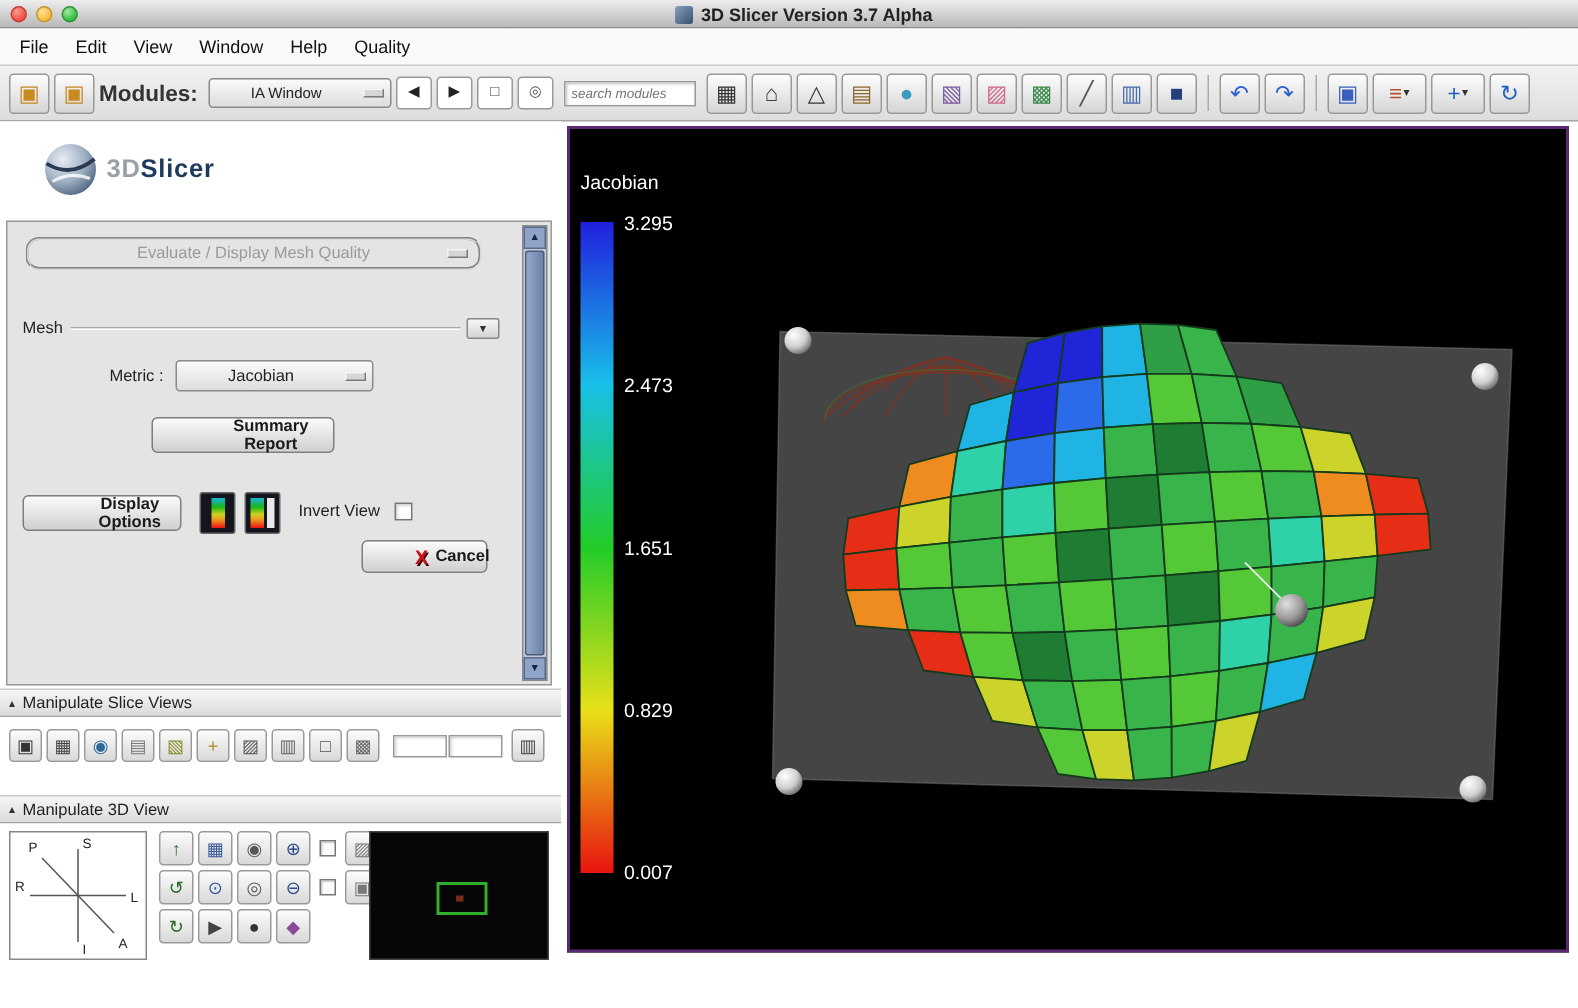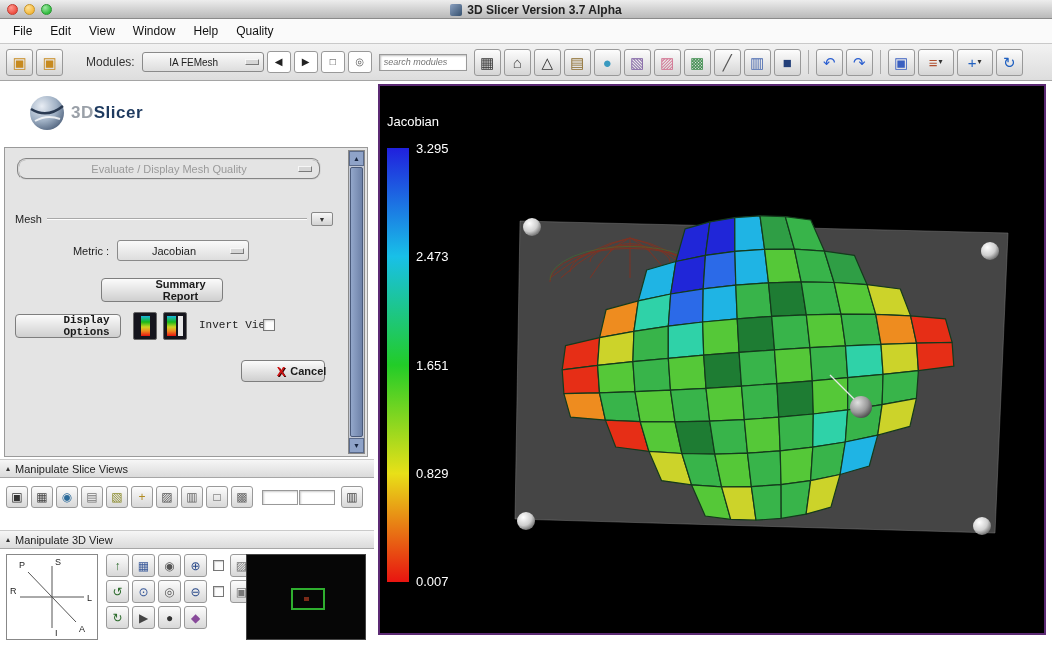--- a/index.html
+++ b/index.html
@@ -30,21 +30,21 @@
     background:linear-gradient(#f2f2f2,#dddddd); border-bottom:1px solid #a5a5a5;
     display:flex; align-items:center; padding:0 6px; gap:3px; }
   #tb-left, #tb-nav, #tb-main { display:flex; align-items:center; gap:3px; }
   .tb-btn { width:27px; height:27px; border:1px solid #999; border-radius:3px;
     background:linear-gradient(#fdfdfd,#d5d5d5); display:flex; align-items:center;
     justify-content:center; font-size:15px; line-height:1; font-family:inherit; }
   .tb-btn .caret { font-size:8px; color:#333; margin-left:1px; }
   .tb-btn.has-caret { width:36px; }
   .tb-btn.nav { width:24px; height:22px; font-size:10px; background:#fff; }
   .tb-sep { width:1px; height:24px; background:#aaa; margin:0 4px; display:inline-block; }
-  .tb-label { font-size:12px; font-weight:normal; color:#333; margin:0 4px 0 20px; }
+  .tb-label { font-size:15px; font-weight:bold; color:#333; margin:0 4px 0 0; }
   .kw-combo { height:20px; display:flex; align-items:center; padding:0 4px;
     background:linear-gradient(#fafafa,#dddddd); border:1px solid #8a8a8a; border-radius:3px; }
   .modules-combo { width:122px; }
   .combo-text { flex:1; text-align:center; font-size:10px; color:#222; }
   .dash { width:14px; height:6px; background:#d6d6d6; margin-left:4px;
     border:1px solid; border-color:#f6f6f6 #7a7a7a #7a7a7a #f6f6f6; }
   .search { width:88px; height:17px; font-size:9px; font-style:italic; color:#444;
     border:1px solid #999; box-shadow:inset 1px 1px 2px rgba(0,0,0,.25);
     padding:0 4px; background:#fff; font-family:inherit; margin:0 4px; }
 
@@ -68,21 +68,21 @@
     background:linear-gradient(#f8f8f8,#d2d2d2); border:1px solid #888; border-radius:2px;
     display:flex; align-items:center; justify-content:center; }
   .metric-row { position:absolute; left:0; top:92px; width:100%; display:flex; align-items:center; }
   .metric-row label { width:104px; text-align:right; font-size:11px; color:#222; margin-right:8px; }
   .metric-combo { width:132px; height:21px; }
   .metric-combo .combo-text { font-size:11px; }
   .btn { background:linear-gradient(#fbfbfb,#cfcfcf); border:1px solid #7e7e7e; border-radius:4px;
     font-size:11px; font-weight:bold; color:#1a1a1a; display:flex; align-items:center;
     justify-content:center; font-family:inherit;padding-left:37px; }
   .summary { position:absolute; left:96px; top:130px; width:122px; height:24px; }
-  .display-row { position:absolute; left:10px; top:164px; width:356px; height:28px;font-family:Liberation Mono, monospace; }
+  .display-row { position:absolute; left:10px; top:180px; width:356px; height:28px; }
   .display-btn { position:absolute; left:0; top:2px; width:106px; height:24px; }
   .cb-btn { position:absolute; top:0; width:24px; height:28px; background:#15151d;
     border:1px solid #666; border-radius:2px; display:flex; align-items:center;
     justify-content:center; gap:2px; }
   .cb-btn.one { left:118px; } .cb-btn.two { left:148px; }
   .strip { width:9px; height:20px;
     background:linear-gradient(180deg,#18b4e0 0%,#18b818 30%,#cfd320 55%,#ef8c1f 75%,#e81410 100%); }
   .white-col { width:5px; height:20px; background:#e8e8e8; }
   .invert-lbl { position:absolute; left:184px; top:7px; font-size:11px; color:#222; }
   .checkbox { position:absolute; left:248px; top:7px; width:12px; height:12px; background:#fdfdfd;
@@ -179,21 +179,21 @@
     <span id="tb-left">
         <button class="tb-btn">
           <span class="glyph" style="color: rgb(199, 138, 31);">▣</span>
         </button>
         <button class="tb-btn">
           <span class="glyph" style="color: rgb(199, 138, 31);">▣</span>
         </button>
       </span>
     <span class="tb-label">Modules:</span>
     <div class="kw-combo modules-combo">
-      <span class="combo-text">IA FEMesh</span>
+      <span class="combo-text">IA Window</span>
       <span class="dash"></span>
     </div>
     <span id="tb-nav">
         <button class="tb-btn nav">
           <span class="glyph" style="color: rgb(34, 34, 34);">◀</span>
         </button>
         <button class="tb-btn nav">
           <span class="glyph" style="color: rgb(34, 34, 34);">▶</span>
         </button>
         <button class="tb-btn nav">

